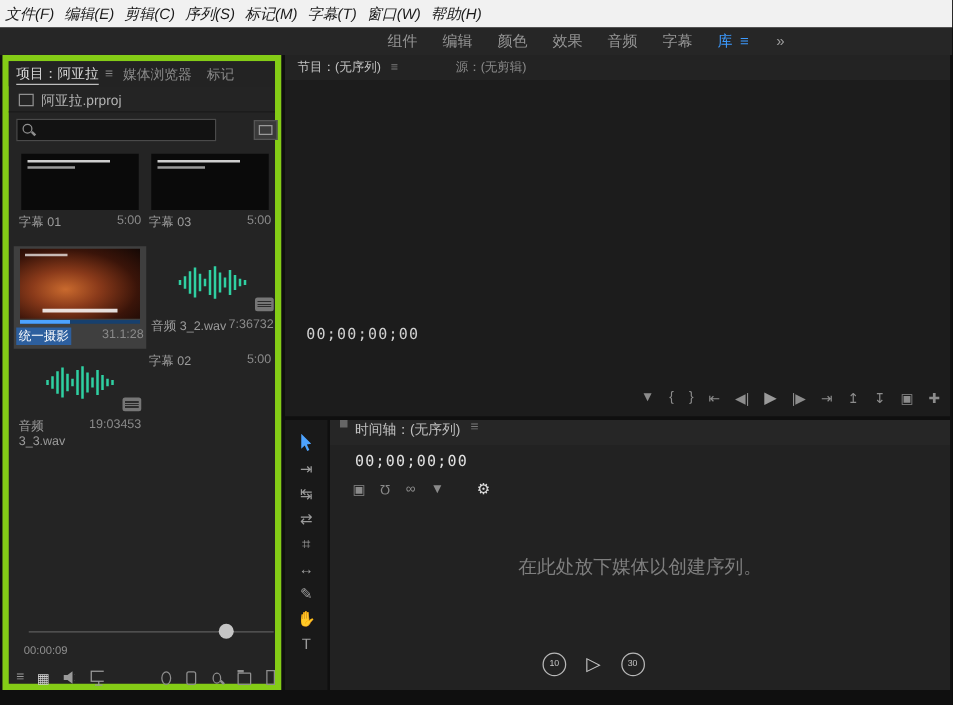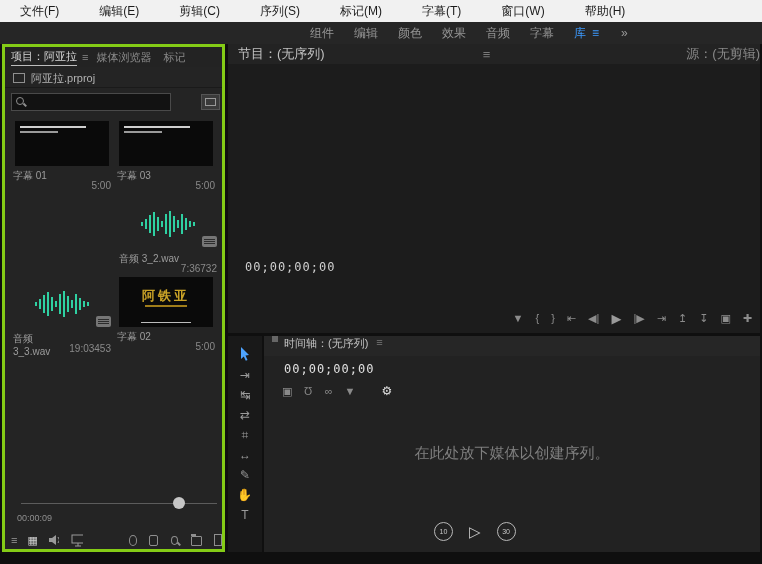--- a/index.html
+++ b/index.html
@@ -1,46 +1,46 @@
 <!DOCTYPE html>
 <html><head>
 <meta charset="utf-8">
 <style>
   html,body{margin:0;padding:0;background:#0f0f0f;font-family:"Liberation Sans","DejaVu Sans",sans-serif;}
   #app{position:relative;width:762px;height:564px;background:#0f0f0f;overflow:hidden;}
   .abs{position:absolute;}
   
   #menubar{left:0;top:0;width:762px;height:22px;background:#f1f1f1;display:flex;align-items:center;font-size:12px;color:#1b1b1b;}
-  .menu-item{padding:0 20px;white-space:nowrap;}
+  .menu-item{padding:0 4px;white-space:nowrap;font-style:italic;}
   
   #wsbar{left:0;top:22px;width:762px;height:22px;background:#262626;display:flex;align-items:center;font-size:12px;color:#959595;padding-left:300px;box-sizing:border-box;}
   .ws-tab{margin:0 10px;white-space:nowrap;cursor:default;}
   .ws-tab.lib{color:#3d9bff;}
   .ws-menu{color:#3d9bff;margin-left:-4px;margin-right:8px;}
   .ws-overflow{color:#9a9a9a;margin-left:14px;}
   
-  #project-panel{left:2px;top:44px;width:223px;height:508px;background:#242424;border:3px solid #84cc16;box-sizing:border-box;}
+  #project-panel{left:2px;top:44px;width:223px;height:508px;background:#242424;border:5px solid #84cc16;box-sizing:border-box;}
   .pp-header{position:absolute;left:0;top:0;width:100%;height:20px;background:#232323;display:flex;align-items:center;font-size:11px;color:#8a8a8a;}
   .pp-tab-active{color:#d6d6d6;margin-left:6px;border-bottom:1px solid #bdbdbd;padding-bottom:1px;}
   .pp-menu{color:#8a8a8a;margin:0 8px 0 5px;}
   .pp-tab{margin-right:12px;}
   .pp-binrow{position:absolute;left:0;top:22px;width:100%;height:18px;display:flex;align-items:center;font-size:11px;color:#b2b2b2;border-bottom:1px solid #1a1a1a;}
   .bin-ic{width:10px;height:8px;border:1px solid #8f8f8f;margin:0 6px 0 8px;}
   .pp-searchrow{position:absolute;left:0;top:44px;width:100%;height:22px;}
   .search-box{position:absolute;left:6px;top:2px;width:158px;height:16px;background:#121212;border:1px solid #4a4a4a;}
   .search-box input{position:absolute;left:16px;top:0;width:138px;height:14px;background:transparent;border:none;color:#ccc;font-size:10px;outline:none;}
   .mag{position:absolute;left:4px;top:3px;width:6px;height:6px;border:1.5px solid #8f8f8f;border-radius:50%;}
   .mag::after{content:"";position:absolute;width:4px;height:1.5px;background:#8f8f8f;right:-4px;bottom:-1px;transform:rotate(45deg);}
   .search-bin-btn{position:absolute;left:196px;top:3px;width:17px;height:14px;background:#3a3a3a;border:1px solid #555;}
   .search-bin-btn::after{content:"";position:absolute;left:3px;top:3px;width:9px;height:6px;border:1px solid #999;}
   
   .clip{position:absolute;width:102px;}
   .clip .thumb{position:relative;width:94px;height:45px;margin:0 auto;background:#0a0a0a;overflow:hidden;}
   .clip .lbl{display:flex;justify-content:space-between;font-size:10px;color:#9c9c9c;padding:3px 2px 0 2px;}
-  .clip .lbl .dur{color:#8a8a8a;margin-top:11px;}
+  .clip .lbl .dur{color:#8a8a8a;}
   .tline1{position:absolute;left:5px;top:5px;width:66px;height:2px;background:#cfcfcf;}
   .tline2{position:absolute;left:5px;top:10px;width:38px;height:2px;background:#9a9a9a;}
   .clip-selected{background:#3f3f3f;}
   .vthumb{position:relative;width:96px;height:56px;margin:2px auto 0 auto;background:radial-gradient(ellipse at 38% 58%, #c96a2e 0%, #8a3a1a 32%, #3a1409 68%, #140805 100%);overflow:hidden;}
   .vcap{position:absolute;left:18px;bottom:5px;width:60px;height:3px;background:rgba(255,255,255,.85);}
   .vtext1{position:absolute;left:4px;top:4px;width:34px;height:2px;background:rgba(255,255,255,.7);}
   .scrub{position:relative;width:96px;height:3px;margin:1px auto 0 auto;background:#17406e;}
   .scrub .played{position:absolute;left:0;top:0;height:3px;width:42%;background:#4da3ff;}
   .name-sel{background:#2d5f9e;color:#fff;padding:0 2px;}
   .dur-sel{color:#8fb2dc;}
@@ -59,21 +59,21 @@
   .tb-ic.active{color:#d0d0d0;}
   .ic-circle{width:9px;height:9px;border:1.5px solid #8f8f8f;border-radius:50%;margin-left:46px;}
   .ic-square{width:9px;height:9px;border:1.5px solid #8f8f8f;border-radius:2px;margin-left:12px;}
   .ic-mag{position:relative;width:7px;height:7px;border:1.5px solid #8f8f8f;border-radius:50%;margin-left:13px;}
   .ic-mag::after{content:"";position:absolute;width:4px;height:1.5px;background:#8f8f8f;right:-4px;bottom:-1px;transform:rotate(45deg);}
   .ic-folder{position:relative;width:12px;height:8px;border:1.5px solid #8f8f8f;border-radius:1px;margin-left:13px;margin-top:2px;}
   .ic-folder::before{content:"";position:absolute;top:-3px;left:-1px;width:5px;height:2px;background:#8f8f8f;}
   .ic-page{width:8px;height:10px;border:1.5px solid #8f8f8f;margin-left:12px;}
   
   #program-panel{left:228px;top:44px;width:532px;height:289px;background:#1c1c1c;}
-  .pm-header{position:absolute;left:0;top:0;width:100%;height:20px;background:#232323;display:flex;align-items:center;font-size:13px;justify-content:space-between;}
+  .pm-header{position:absolute;left:0;top:0;width:100%;height:20px;background:#232323;display:flex;align-items:center;font-size:10px;}
   .pm-tab{color:#c2c2c2;margin-left:10px;}
   .pm-menu{color:#7a7a7a;margin:0 8px;}
   .pm-src{color:#8a8a8a;margin-left:38px;}
   .pm-timecode{position:absolute;left:17px;top:216px;font-family:"DejaVu Sans Mono",monospace;font-size:12px;color:#cfcfcf;letter-spacing:1px;}
   .pm-transport{position:absolute;right:8px;bottom:6px;height:18px;display:flex;align-items:center;gap:12px;color:#8c8c8c;font-size:11px;}
   .pm-transport .big{font-size:13px;color:#9a9a9a;}
   
   #tools-panel{left:228px;top:336px;width:34px;height:216px;background:#191919;display:flex;flex-direction:column;align-items:center;padding-top:10px;box-sizing:border-box;gap:7px;}
   .tool{color:#9b9b9b;font-size:12px;line-height:13px;height:13px;}
   
@@ -154,20 +154,33 @@
       <div class="thumb">
         <div class="tline1"></div>
         <div class="tline2"></div>
       </div>
       <div class="lbl">
         <span>字幕 03</span>
         <span class="dur">5:00</span>
       </div>
     </div>
 
+    <div class="clip clip-selected" style="left:4px;top:148px;width:106px;padding-bottom:3px;">
+      <div class="vthumb">
+        <div class="vtext1"></div>
+        <div class="vcap"></div>
+      </div>
+      <div class="scrub">
+        <div class="played"></div>
+      </div>
+      <div class="lbl">
+        <span class="name-sel">统一摄影</span>
+        <span class="dur dur-sel">31.1:28</span>
+      </div>
+    </div>
 
     <div class="clip" style="left:112px;top:152px;">
       <div class="wave-wrap">
         <svg width="58" height="30" viewBox="0 0 58 30">
           <g fill="#2fd0a2">
             <rect x="2" y="13" width="2" height="4"></rect>
               <rect x="6" y="10" width="2" height="10"></rect>
             <rect x="10" y="6" width="2" height="18"></rect>
               <rect x="14" y="3" width="2" height="24"></rect>
             <rect x="18" y="8" width="2" height="14"></rect>
@@ -212,25 +225,20 @@
         </svg>
         <div class="audio-badge"></div>
       </div>
       <div class="lbl">
         <span>音频 3_3.wav</span>
         <span class="dur">19:03453</span>
       </div>
     </div>
 
     <div class="clip" style="left:110px;top:230px;">
-      <div class="thumb" style="height:50px;">
-        <div class="gold-text">阿铁亚</div>
-        <div class="gold-line"></div>
-        <div class="white-line"></div>
-      </div>
       <div class="lbl">
         <span>字幕 02</span>
         <span class="dur">5:00</span>
       </div>
     </div>
 
     <div class="zoom-line"></div>
     <div class="zoom-knob"></div>
     <div class="pp-time">00:00:09</div>
 

